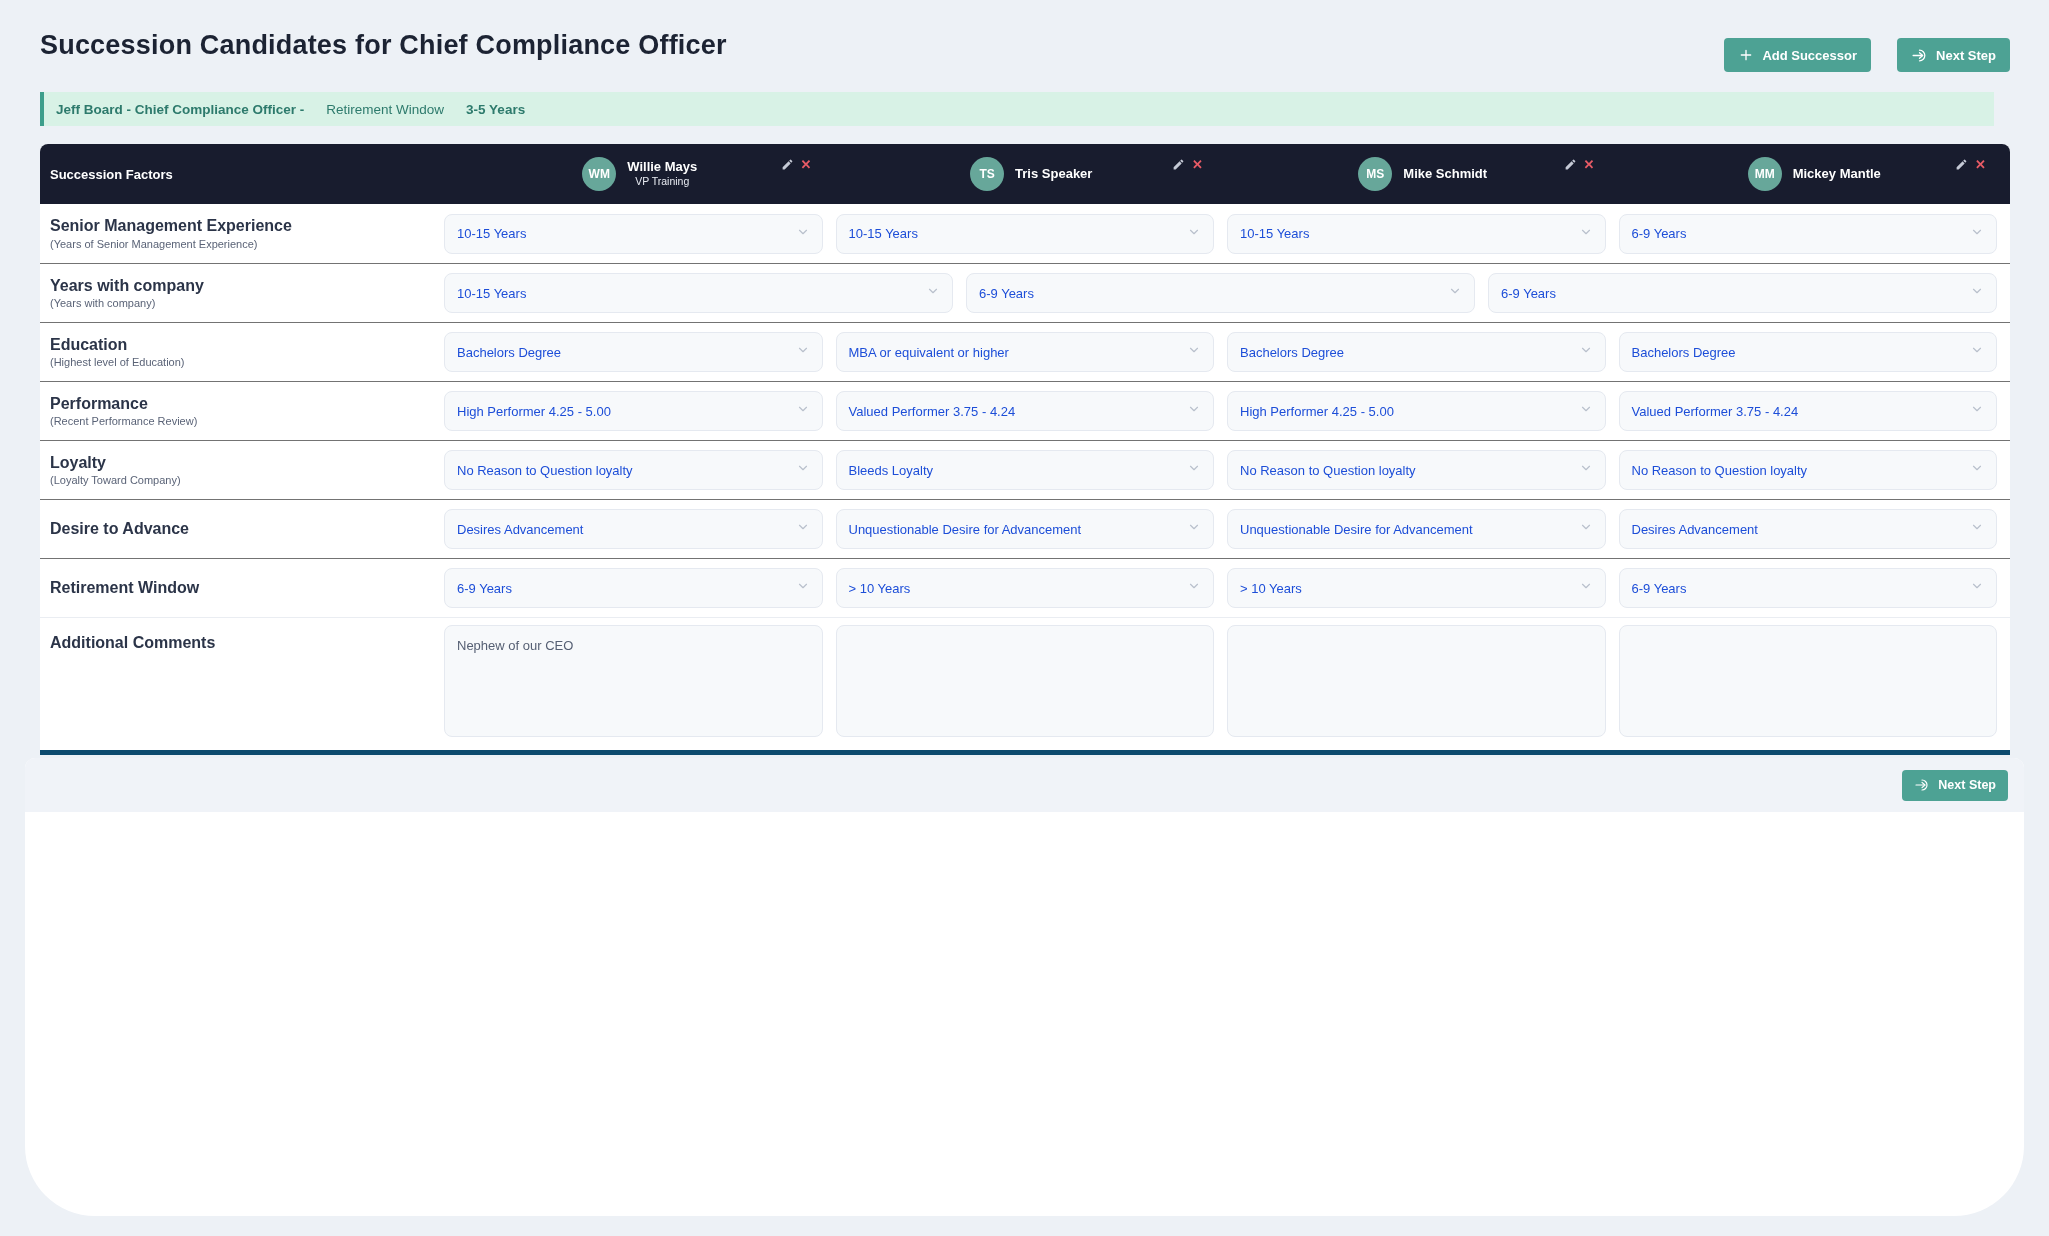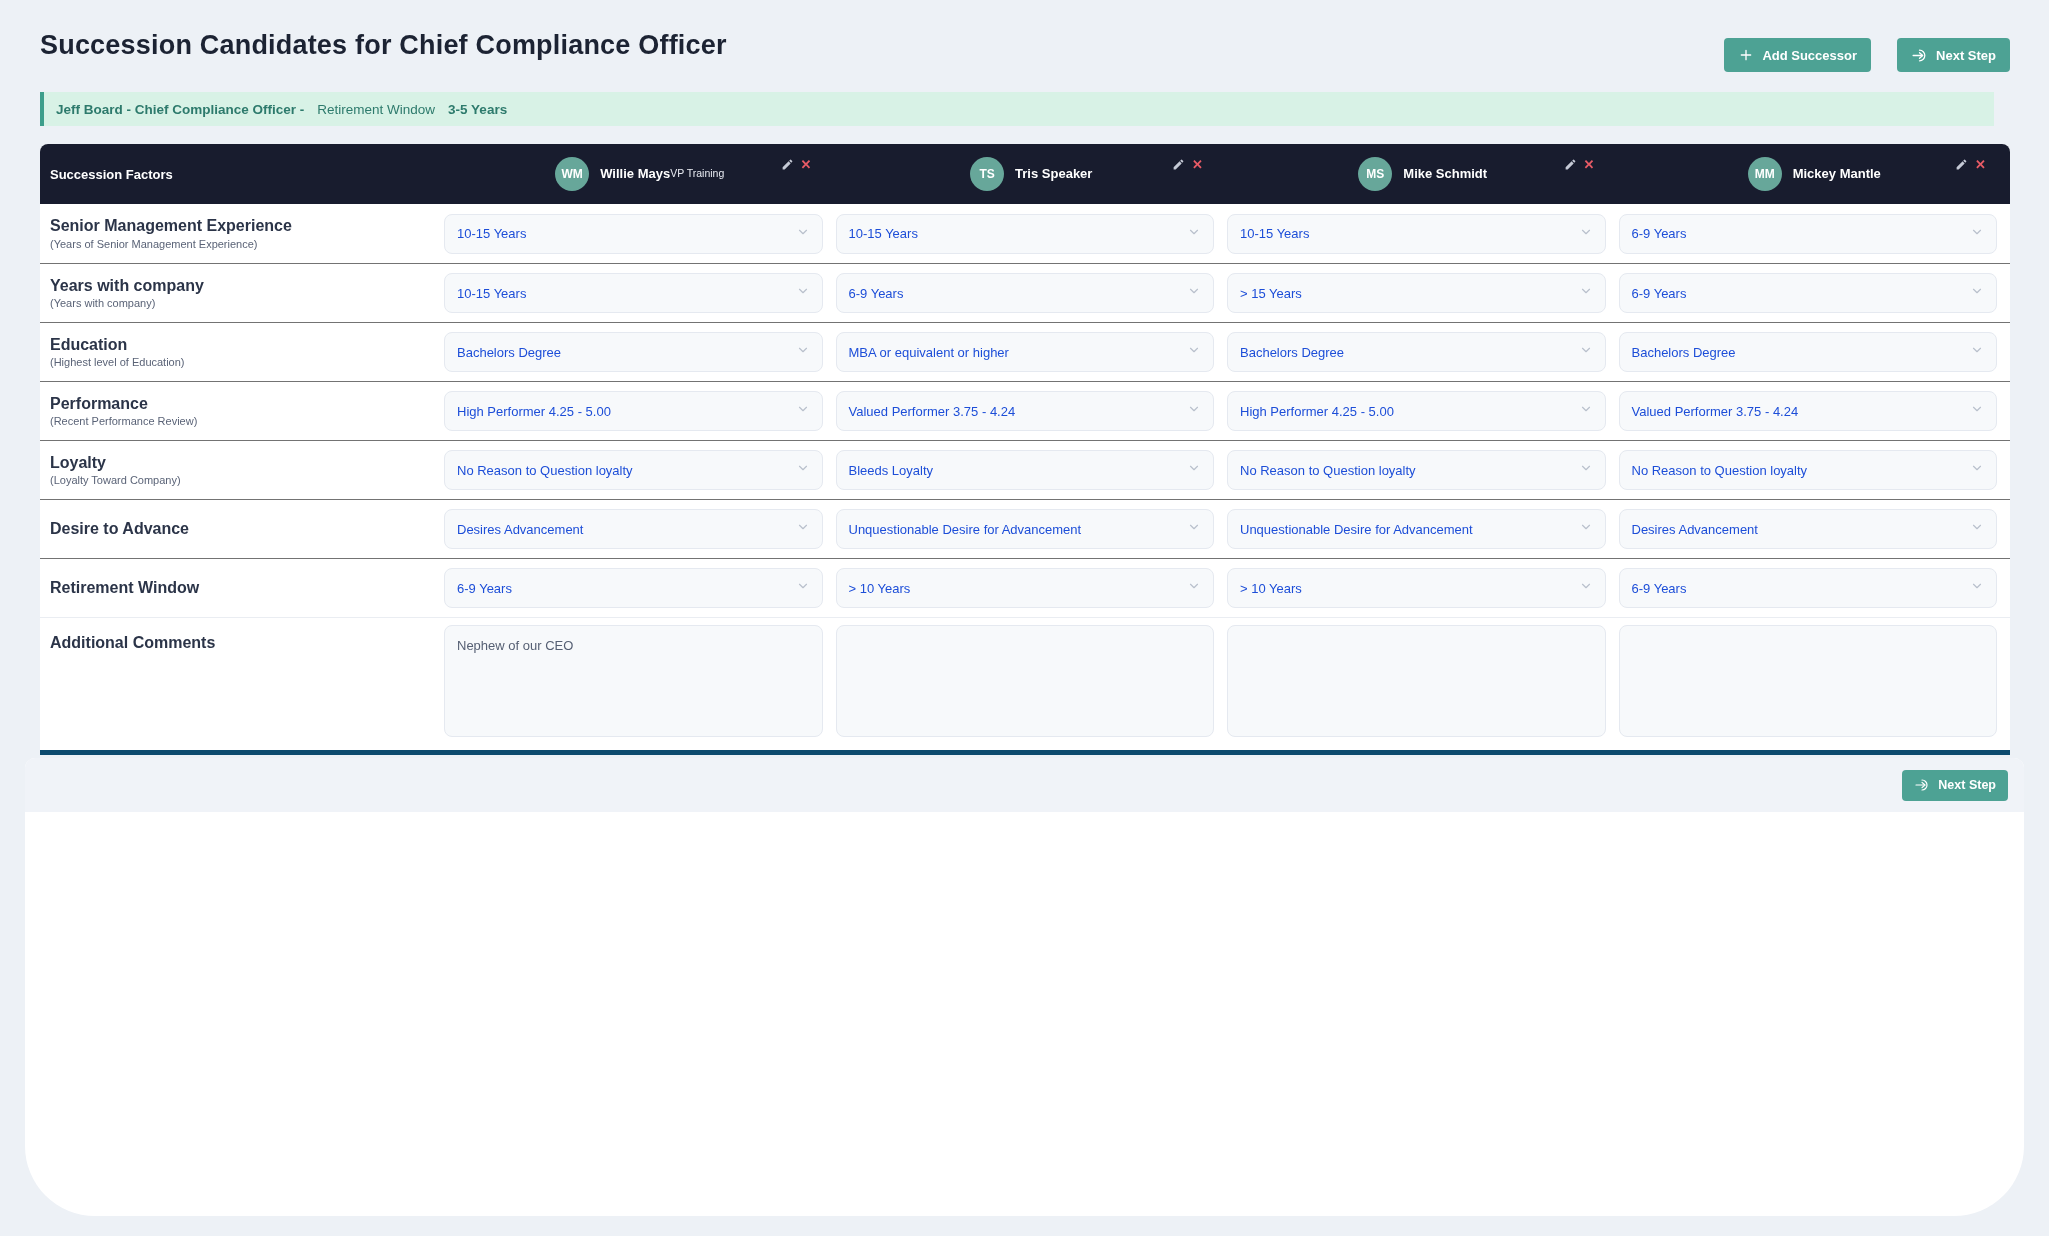--- a/index.html
+++ b/index.html
@@ -26,21 +26,21 @@
     font-family:"Liberation Sans", sans-serif;
     font-size:13px; font-weight:700; cursor:pointer;
   }
   .btn svg { display:block; }
 
   
   .banner {
     margin:20px 55px 0 40px; height:34px;
     background:var(--banner-bg,#d8f2e6);
     border-left:4px solid #3d9e8b;
-    display:flex; align-items:center; gap:13px;
+    display:flex; align-items:center; gap:22px;
     padding:0 12px; font-size:13.5px; color:var(--banner-text,#2d7a6c);
   }
   .banner b { font-weight:700; }
 
   
   .table-card {
     margin:18px 39px 0 40px;
     background:#fff; border-radius:8px 8px 0 0;
   }
   .thead {
@@ -50,21 +50,21 @@
   .col-factors { width:404px; flex:0 0 404px; padding-left:10px; }
   .factors-header { color:#fff; font-size:13px; font-weight:700; }
   .col-cand { flex:1 1 0; position:relative; display:flex; align-items:center; justify-content:center; height:100%; }
   .cand-main { display:flex; align-items:center; gap:11px; }
   .avatar {
     width:34px; height:34px; border-radius:50%;
     background:var(--avatar-teal,#67a79a); color:#fff;
     display:flex; align-items:center; justify-content:center;
     font-size:12px; font-weight:700;
   }
-  .cand-text { display:flex; flex-direction:row; align-items:center; }
+  .cand-text { display:flex; flex-direction:column; align-items:center; }
   .cand-name { color:#fff; font-size:13px; font-weight:700; line-height:1.25; }
   .cand-title { color:#e8ebf2; font-size:10.5px; line-height:1.3; }
   .cand-icons { position:absolute; right:24px; top:14px; display:flex; gap:7px; align-items:center; }
   .icon-btn { background:none; border:none; cursor:pointer; padding:0; line-height:0; }
   .x-glyph { color:var(--delete-red,#e85b66); font-size:13px; font-weight:700; }
 
   .trow { display:flex; border-top:1px solid #737373; min-height:59px; }
   .trow:first-of-type { border-top:none; }
   .cell-label { width:404px; flex:0 0 404px; padding:0 12px 0 10px; display:flex; flex-direction:column; justify-content:center; }
   .row-label { font-size:16px; font-weight:700; color:#2b3448; line-height:1.35; }
@@ -297,30 +297,20 @@
       <span class="select-value t-val">6-9 Years</span>
       <span class="chevron">
         <svg width="14" height="14" viewBox="0 0 24 24" fill="none" stroke="#b9c0cc" stroke-width="2" stroke-linecap="round" stroke-linejoin="round">
                   <polyline points="6 9 12 15 18 9"></polyline>
                 </svg>
       </span>
     </div>
   </div>
           <div class="cell-value">
     <div class="select">
-      <span class="select-value t-val">&gt; 15 Years</span>
-      <span class="chevron">
-        <svg width="14" height="14" viewBox="0 0 24 24" fill="none" stroke="#b9c0cc" stroke-width="2" stroke-linecap="round" stroke-linejoin="round">
-                  <polyline points="6 9 12 15 18 9"></polyline>
-                </svg>
-      </span>
-    </div>
-  </div>
-          <div class="cell-value">
-    <div class="select">
       <span class="select-value t-val">6-9 Years</span>
       <span class="chevron">
         <svg width="14" height="14" viewBox="0 0 24 24" fill="none" stroke="#b9c0cc" stroke-width="2" stroke-linecap="round" stroke-linejoin="round">
                   <polyline points="6 9 12 15 18 9"></polyline>
                 </svg>
       </span>
     </div>
   </div>
         </div>
         <div class="trow">

